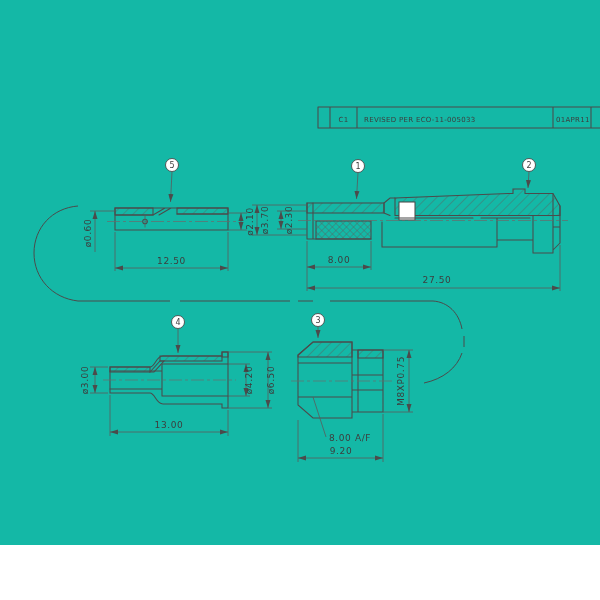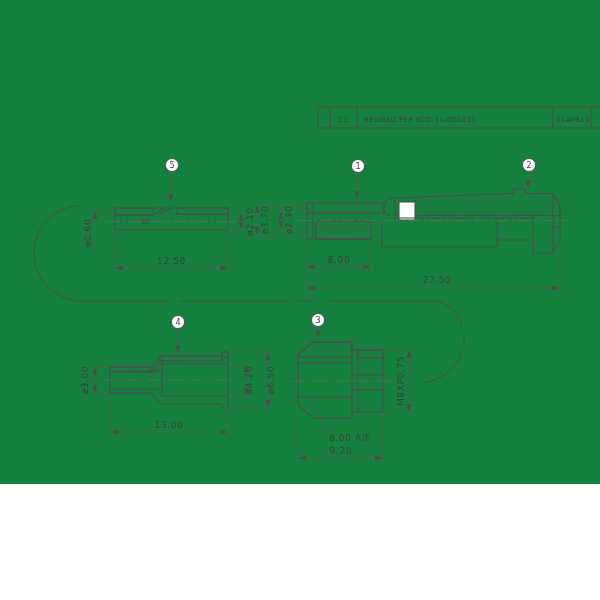--- a/index.html
+++ b/index.html
@@ -1,16 +1,16 @@
 <!DOCTYPE html>
 <html><head>
 <meta charset="utf-8">
 <style>
   html,body{margin:0;padding:0;background:#fff;}
-  .canvas{width:600px;height:484px;background:#15803d;position:relative;overflow:hidden;}
+  .canvas{width:600px;height:545px;background:#14b8a6;position:relative;overflow:hidden;}
   svg{display:block;}
   .ln{stroke:#4b4b4b;stroke-width:1.05;fill:none;stroke-linecap:round;}
   .fl{fill:url(#ph);stroke:#4b4b4b;stroke-width:1.05;}
   .kn{fill:url(#pk);stroke:#4b4b4b;stroke-width:1.05;}
   .wh{fill:#ffffff;stroke:#4b4b4b;stroke-width:1.05;}
   .dim{stroke:#5a5a5a;stroke-width:0.8;fill:none;}
   .cl{stroke:#6a6a6a;stroke-width:0.7;stroke-dasharray:13 3 3 3;fill:none;}
   .cable{stroke:#4b4b4b;stroke-width:1;fill:none;}
   .txt{font:9px "DejaVu Sans",sans-serif;fill:#3d3d3d;letter-spacing:0.6px;text-anchor:middle;}
   .txts{text-anchor:start;}

